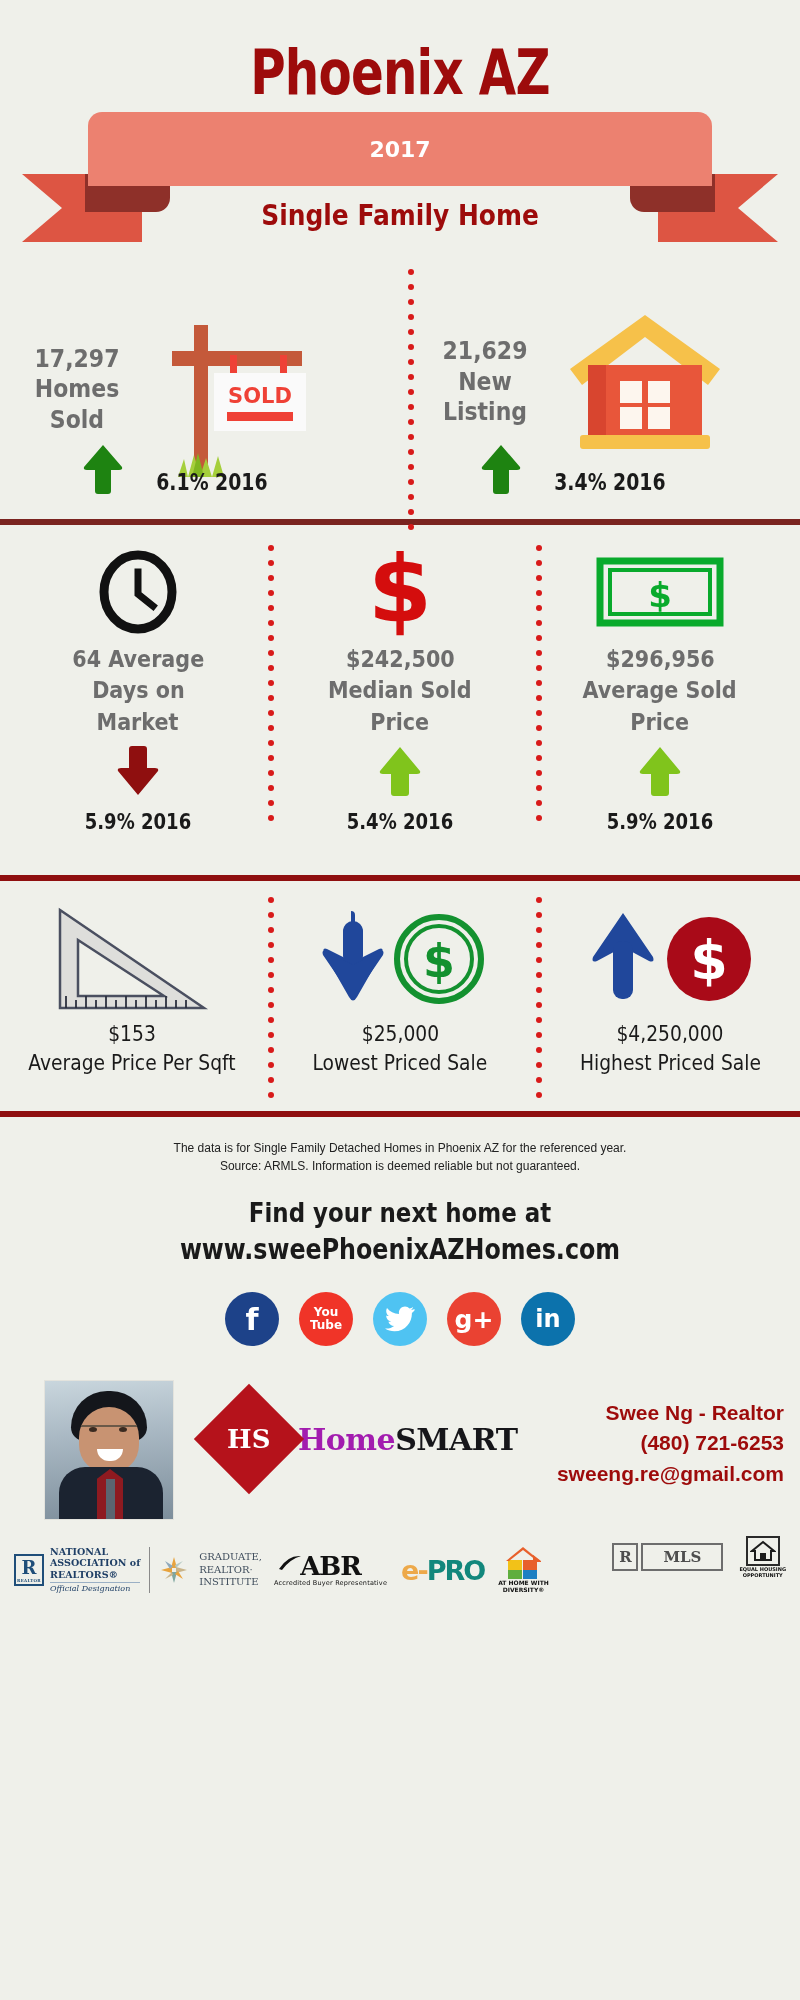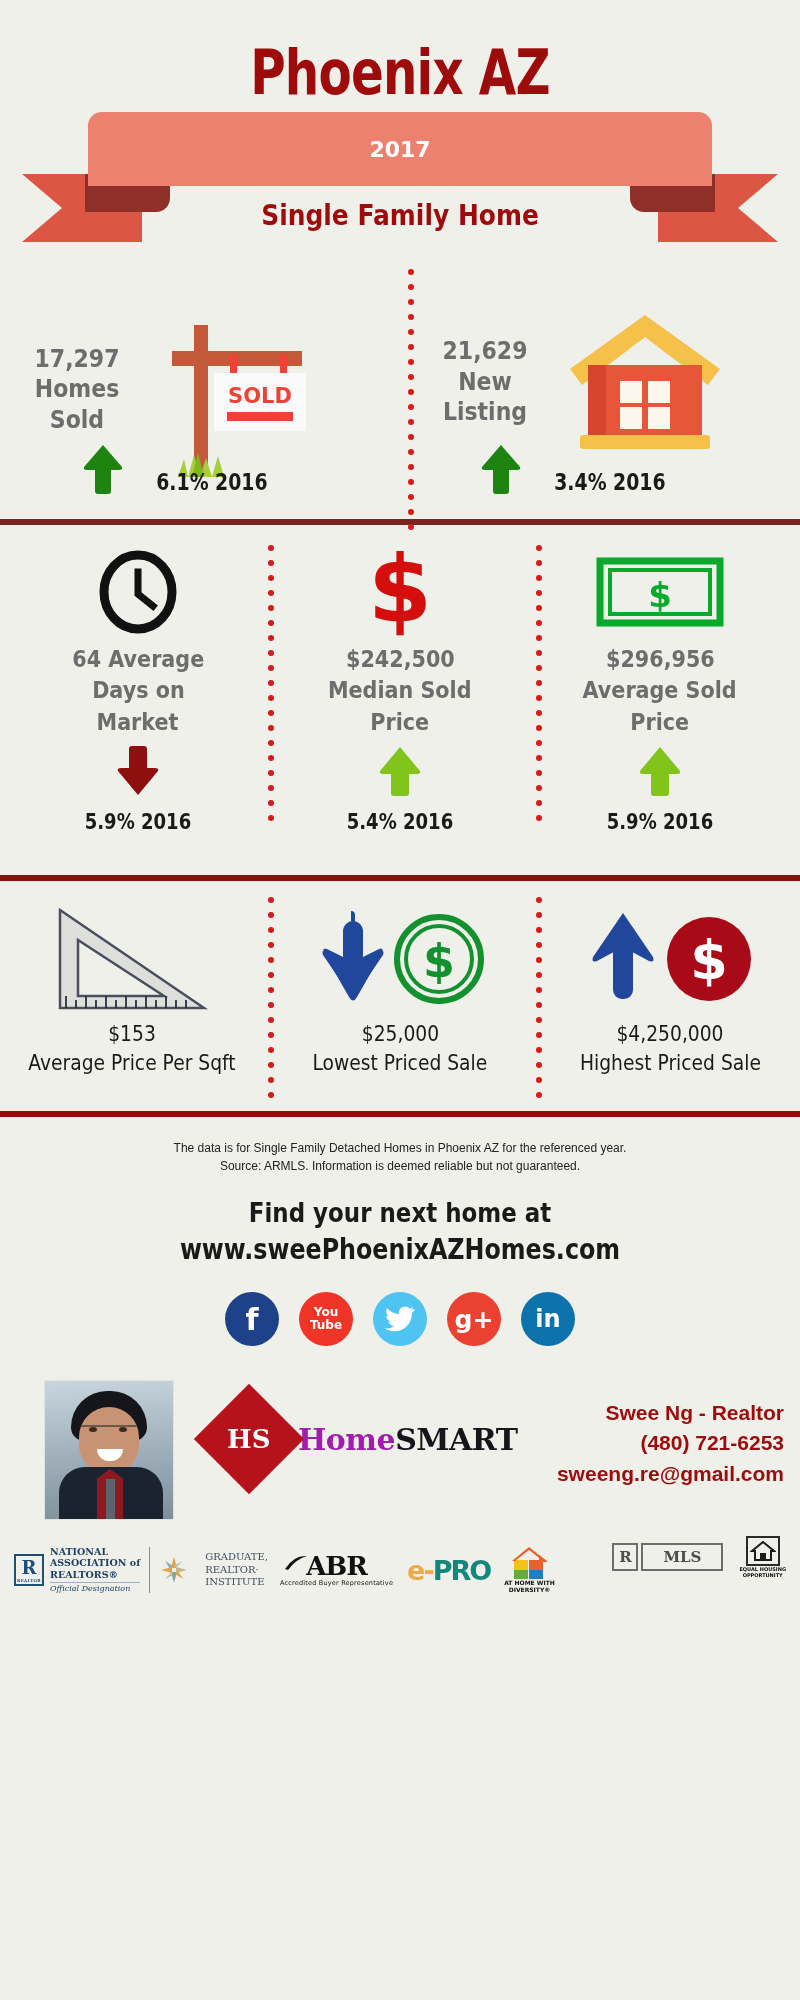--- a/index.html
+++ b/index.html
@@ -323,21 +323,21 @@
   .nar-box {
     width:30px;height:32px;border:2px solid #1f4e79;
     display:flex;align-items:center;justify-content:center;
     font-family:"DejaVu Serif",serif;font-weight:bold;font-size:18px;color:#1f4e79;
     flex-direction:column;
   }
   .nar-box small { font-size:4px; letter-spacing:0.3px; }
   .nar-txt { font-family:"DejaVu Serif",serif; font-size:9.5px; color:#1f3f66; line-height:1.22; font-weight:bold; }
   .nar-txt em { display:block; font-size:8px; font-style:italic; font-weight:normal; border-top:1px solid #9bb0c5; margin-top:2px; padding-top:1px;}
   .vbar { width:1px; height:46px; background:#8a8a8a; margin:0 9px; }
-  .gri { display:flex; align-items:center; gap:16px; }
+  .gri { display:flex; align-items:center; gap:10px; }
   .gri-mark { width:30px; height:30px; position:relative; }
   .gri-txt { font-family:"DejaVu Serif",serif; font-size:10px; color:#3f4d5c; line-height:1.25; }
   .abr { display:flex; flex-direction:column; align-items:center; }
   .abr-main { font-family:"DejaVu Serif",serif; font-weight:bold; font-size:26px; color:#111; letter-spacing:-1px; line-height:1; }
   .abr-sub { font-size:6.5px; font-family:"DejaVu Sans",sans-serif; color:#111; letter-spacing:0.2px; }
   .epro { font-family:"DejaVu Sans",sans-serif; font-weight:bold; font-size:27px; letter-spacing:-2px; }
   .epro .e { color:#eda94a; }
   .epro .p { color:#12877c; }
   .diversity { display:flex; flex-direction:column; align-items:center; }
   .div-house { width:40px; height:34px; position:relative; }

